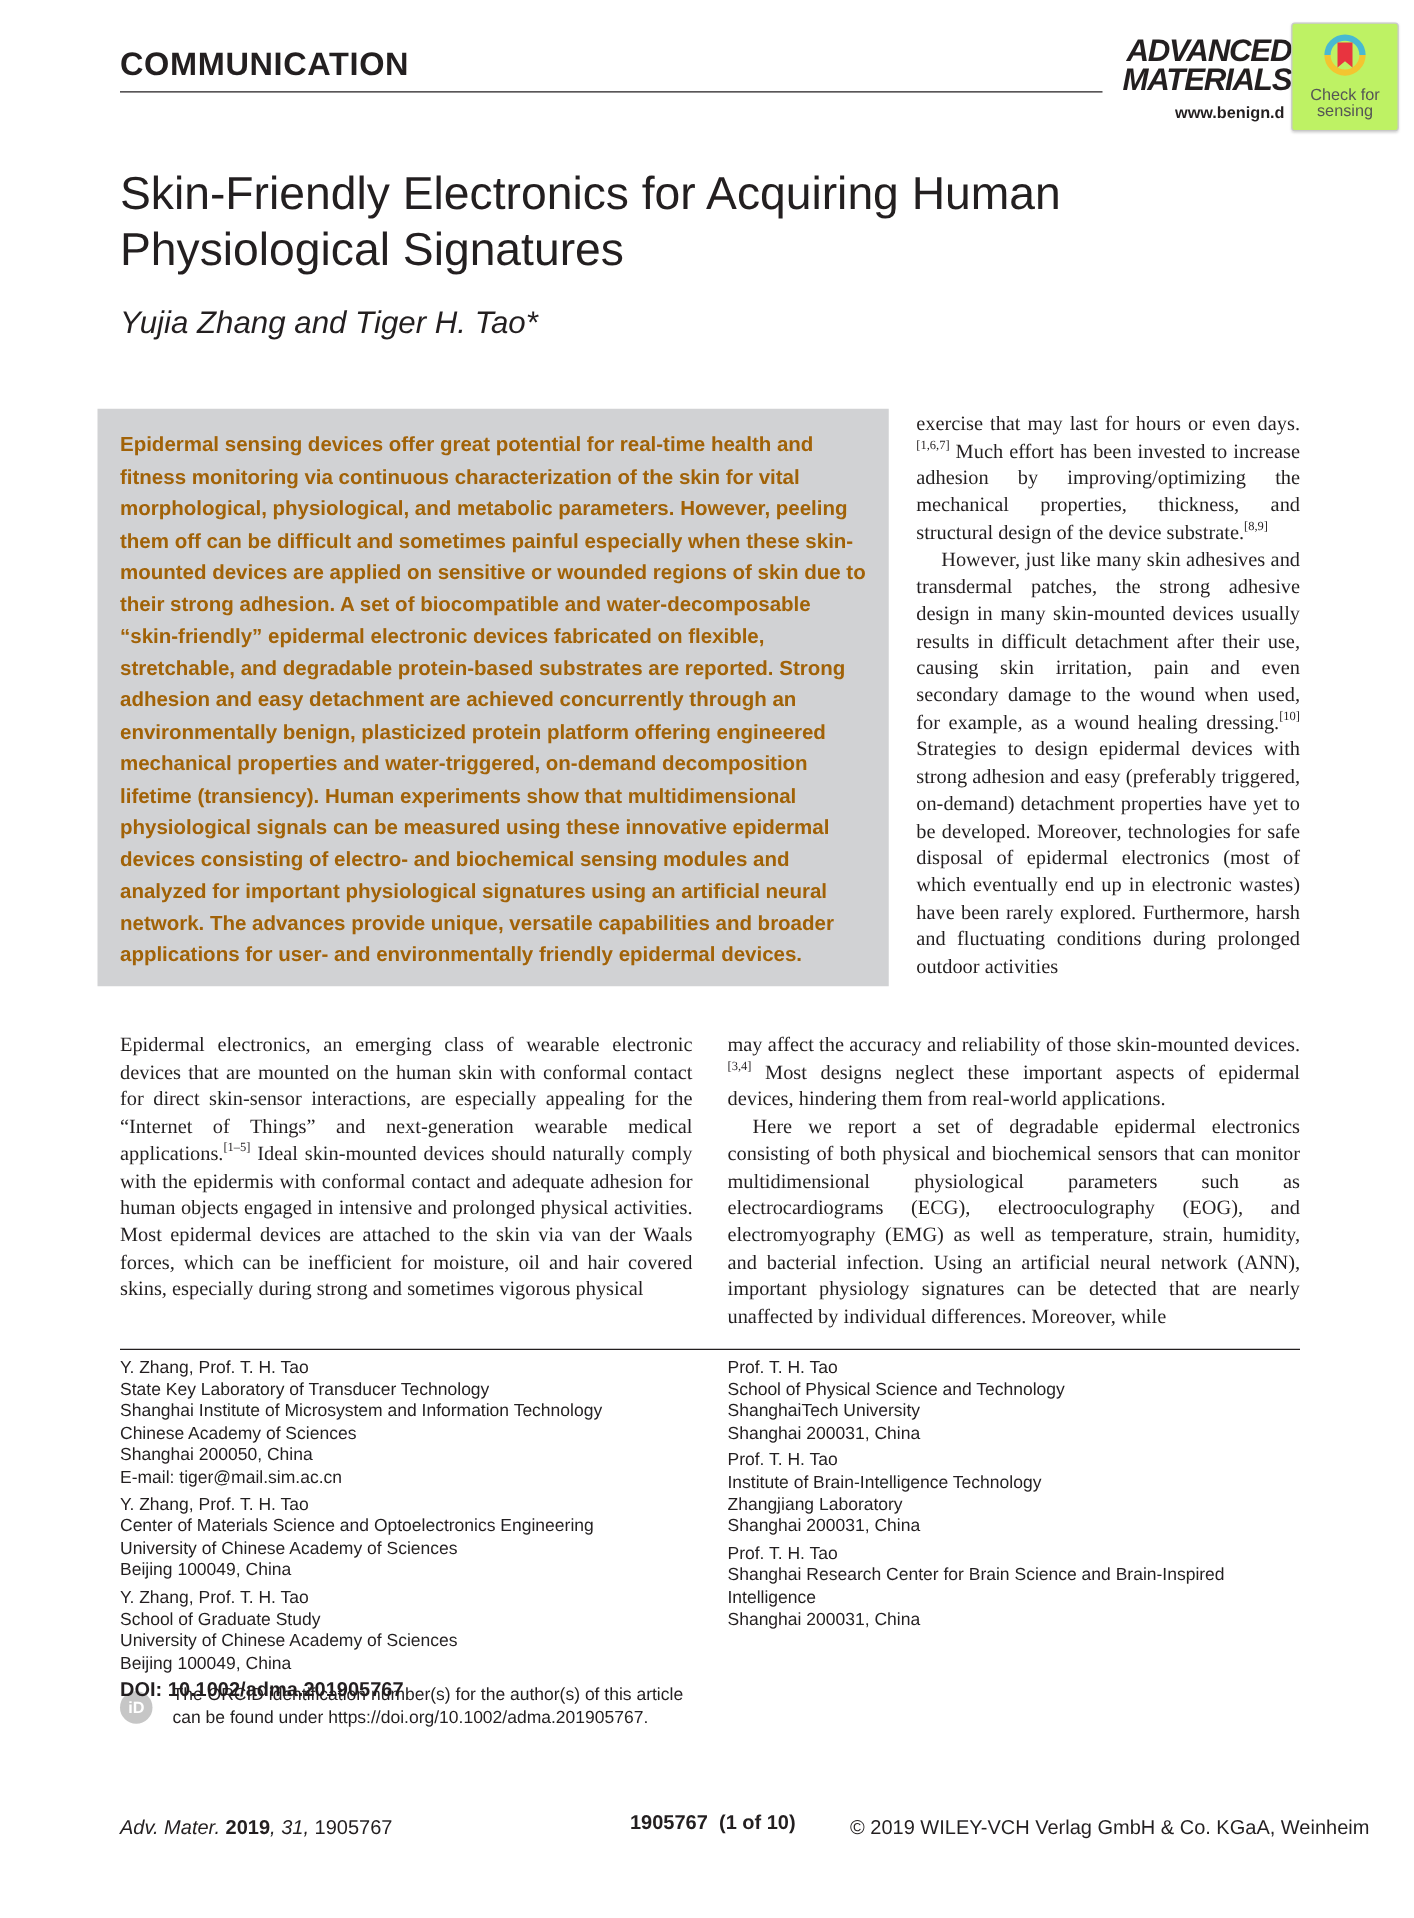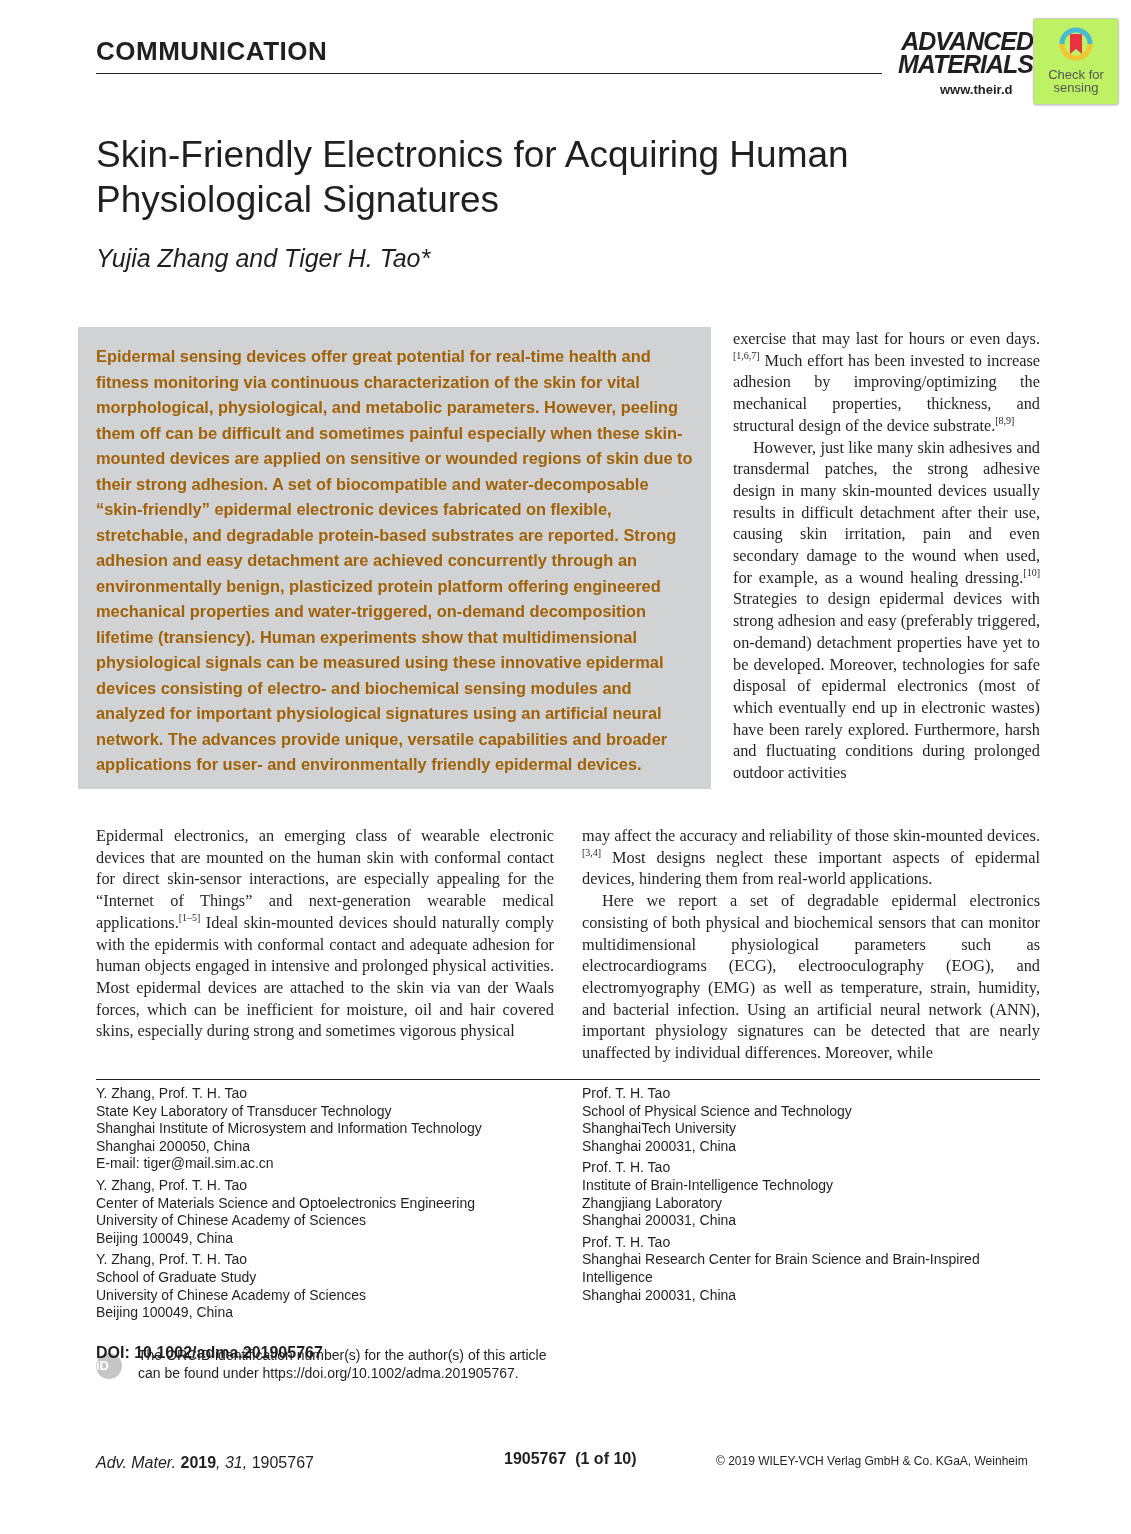--- a/index.html
+++ b/index.html
@@ -30,39 +30,39 @@
   .col sup { font-size: 10px; line-height: 0; margin-top: 40px; }
   .col-right-top { left: 733px; top: 328px; width: 307px; }
   .col-left { left: 96px; top: 825px; width: 458px; }
   .col-right { left: 582px; top: 825px; width: 458px; }
 
   .fn-rule { left: 96px; top: 1079px; width: 944px; height: 1px; background: #231f20; }
   .aff { font-size: 14px; line-height: 17.6px; }
   .aff .grp { margin-bottom: 4px; }
   .aff-left { left: 96px; top: 1085px; width: 470px; }
   .aff-right { left: 582px; top: 1085px; width: 470px; }
-  .orcid-icon { left: 96px; top: 1353px; width: 26px; height: 26px; border-radius: 50%; background: #c6c6c6; color: #fff; font-size: 13px; line-height: 26px; text-align: left; font-weight: bold; }
+  .orcid-icon { left: 96px; top: 1353px; width: 26px; height: 26px; border-radius: 50%; background: #c6c6c6; color: #fff; font-size: 13px; line-height: 26px; text-align: center; font-weight: bold; }
   .orcid-text { left: 138px; top: 1347px; width: 440px; font-size: 14px; line-height: 17.5px; }
   .doi { left: 96px; top: 1344px; font-size: 16px; font-weight: bold; }
 
   .footer-left { left: 96px; top: 1454px; font-size: 16px; font-style: italic; }
   .footer-left b { font-style: normal; }
   .footer-center { left: 504px; top: 1450px; font-size: 16px; font-weight: bold; }
-  .footer-right { left: 716px; top: 1454px; font-size: 12px; }
+  .footer-right { left: 680px; top: 1454px; font-size: 16px; }
 </style>
 </head>
 <body>
 
 <div class="abs sans section-label">COMMUNICATION</div>
 <div class="abs header-rule"></div>
 <div class="abs sans journal-logo">
   <div>ADVANCED</div>
   <div>MATERIALS</div>
 </div>
-<div class="abs sans journal-url">www.their.d</div>
+<div class="abs sans journal-url">www.benign.d</div>
 
 <div class="abs sans check-badge">
   <svg width="40" height="40" viewBox="0 0 40 40">
     <path d="M6 20 A14 14 0 0 1 34 20" fill="none" stroke="#48b9d2" stroke-width="5"></path>
     <path d="M34 20 A14 14 0 0 1 6 20" fill="none" stroke="#f3c530" stroke-width="5"></path>
     <path d="M14 10 H26 V30 L20 25 L14 30 Z" fill="#e8343f"></path>
   </svg>
   <div class="lbl">Check for</div>
   <div class="lbl">sensing</div>
 </div>
@@ -88,20 +88,21 @@
   <p><span>may affect the accuracy and reliability of those skin-mounted devices.</span><sup>[3,4]</sup><span> Most designs neglect these important aspects of epidermal devices, hindering them from real-world applications.</span></p>
   <p class="indent">Here we report a set of degradable epidermal electronics consisting of both physical and biochemical sensors that can monitor multidimensional physiological parameters such as electrocardiograms (ECG), electrooculography (EOG), and electromyography (EMG) as well as temperature, strain, humidity, and bacterial infection. Using an artificial neural network (ANN), important physiology signatures can be detected that are nearly unaffected by individual differences. Moreover, while</p>
 </div>
 
 <div class="abs fn-rule"></div>
 <div class="abs sans aff aff-left">
   <div class="grp">
     <div>Y. Zhang, Prof. T. H. Tao</div>
     <div>State Key Laboratory of Transducer Technology</div>
     <div>Shanghai Institute of Microsystem and Information Technology</div>
+    <div>Chinese Academy of Sciences</div>
     <div>Shanghai 200050, China</div>
     <div>E-mail: tiger@mail.sim.ac.cn</div>
   </div>
   <div class="grp">
     <div>Y. Zhang, Prof. T. H. Tao</div>
     <div>Center of Materials Science and Optoelectronics Engineering</div>
     <div>University of Chinese Academy of Sciences</div>
     <div>Beijing 100049, China</div>
   </div>
   <div class="grp">

